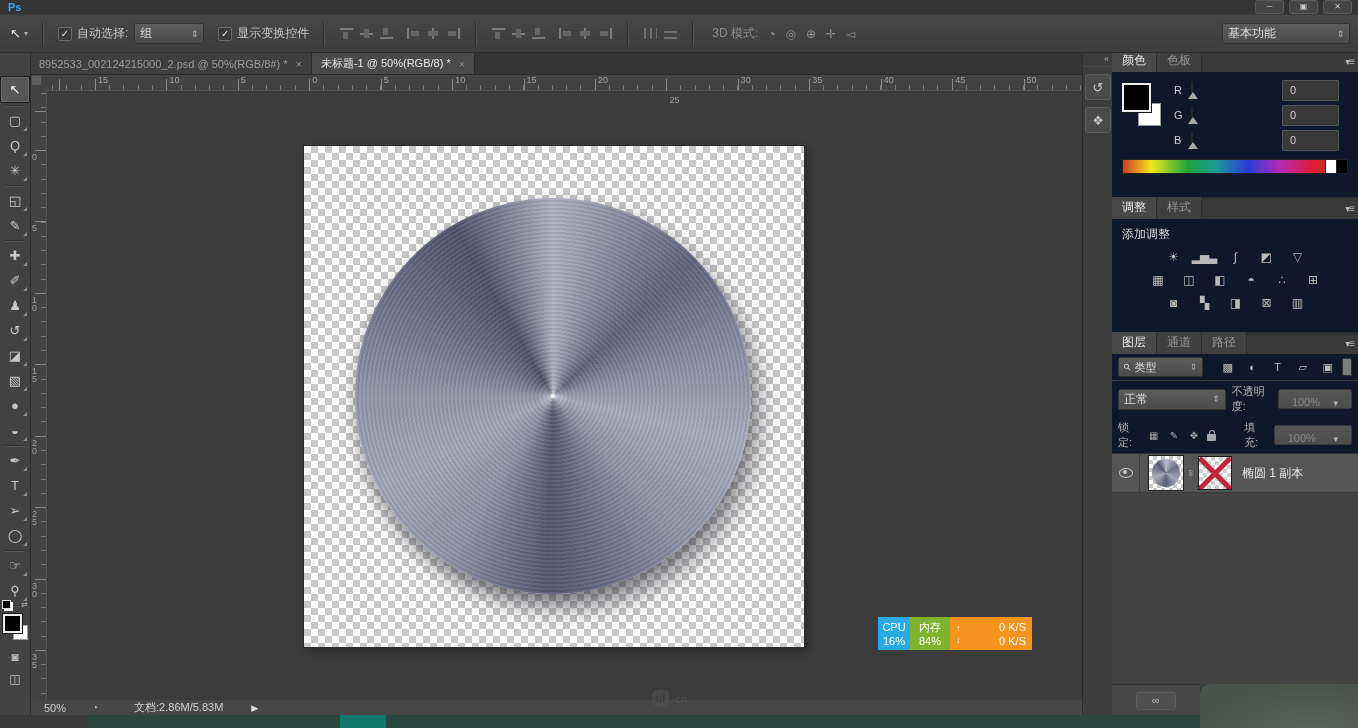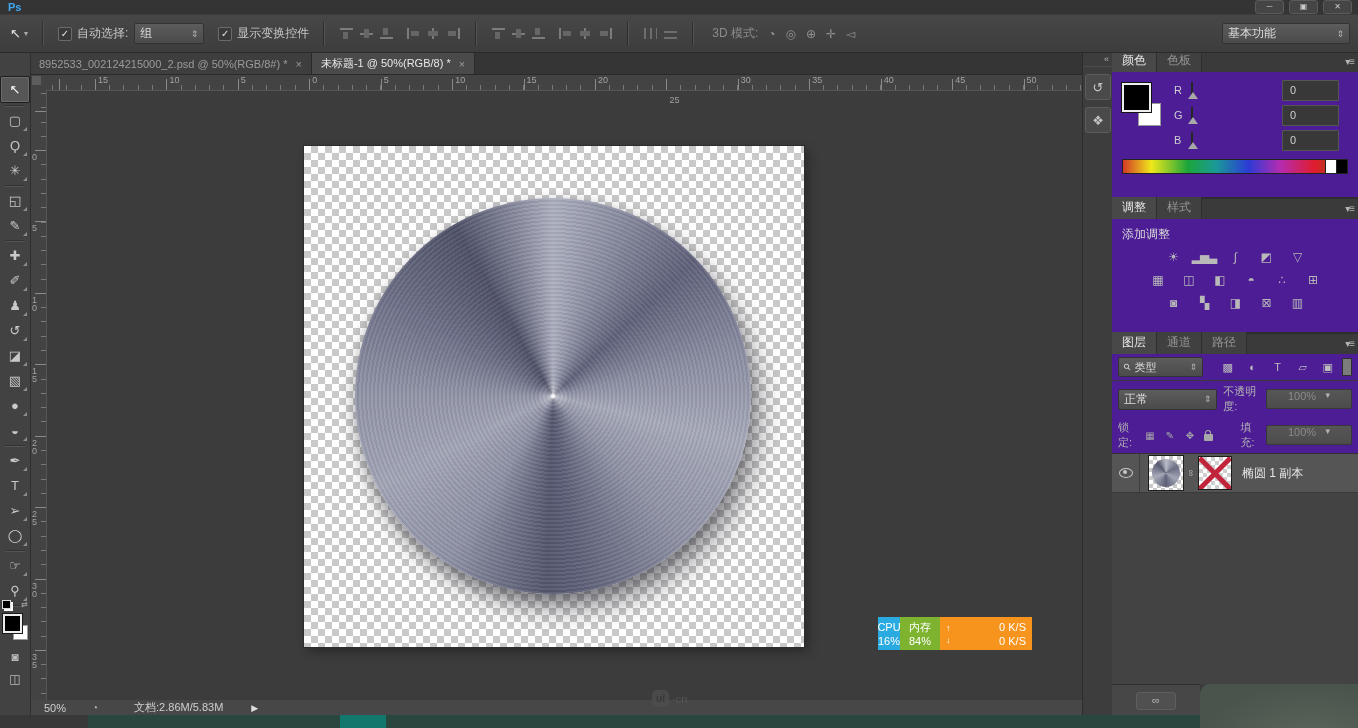--- a/index.html
+++ b/index.html
@@ -98,41 +98,41 @@
           repeating-radial-gradient(circle at 50% 50%,rgba(250,250,255,.06) 0 2px,rgba(8,8,24,.06) 2px 4px),
           conic-gradient(from 0deg at 50% 50%,
             #adb0bf 0deg,#5f627a 46deg,#8b8ea2 76deg,#a8abba 104deg,#9093a5 138deg,
             #5e6078 172deg,#55576f 182deg,#8f92a5 212deg,#a3a6b6 242deg,#9396a8 270deg,
             #6e7188 300deg,#4f5168 330deg,#adb0bf 360deg);
         box-shadow:10px 16px 26px rgba(20,20,30,.40),0 6px 14px rgba(20,20,30,.28);}
   
   .perf{position:absolute;left:848px;top:543px;width:154px;height:33px;display:flex;
         font-size:11px;color:#fff;z-index:5;}
   .perf .cell{display:flex;flex-direction:column;justify-content:center;align-items:center;line-height:14px;}
-  .perf .cpu{width:22px;background:var(--perf-cpu);}
+  .perf .cpu{width:32px;background:var(--perf-cpu);}
   .perf .mem{width:40px;background:var(--perf-mem);}
   .perf .net{flex:1;background:var(--perf-net);display:flex;flex-direction:row;align-items:center;
              justify-content:space-between;padding:0 6px;}
   .net-arrows{display:flex;flex-direction:column;font-size:9px;line-height:12px;font-weight:bold;}
   .net-vals{display:flex;flex-direction:column;font-size:11px;line-height:14px;text-align:right;}
   
   .statusbar{position:absolute;left:30px;top:700px;width:1052px;height:15px;background:#474747;
              display:flex;align-items:center;font-size:11px;color:#cfcfcf;z-index:18;}
   .sb-zoom{margin-left:14px;width:40px;}
   .sb-icon{color:#b5b5b5;font-size:10px;margin:0 18px 0 8px;}
   .sb-doc{margin-left:18px;}
   .sb-arrow{margin-left:28px;color:#e0e0e0;font-size:9px;}
   
   .dockstrip{position:absolute;left:1082px;top:52px;width:30px;height:663px;background:#3d3d3d;
              border-left:1px solid #2c2c2c;z-index:21;}
   .ds-collapse{display:block;text-align:right;padding:2px 4px;color:#b0b0b0;font-size:9px;border-bottom:1px solid #4a4a4a;}
   .ds-btn{width:24px;height:24px;margin:7px auto 0;background:#4a4a4a;border:1px solid #5c5c5c;border-radius:3px;
           display:flex;align-items:center;justify-content:center;color:#c4c4c4;font-size:13px;}
   
-  .panelcol{position:absolute;left:1112px;top:52px;width:246px;height:632px;background:#4c1d95;z-index:22;
+  .panelcol{position:absolute;left:1112px;top:52px;width:246px;height:632px;background:#0f172a;z-index:22;
             display:flex;flex-direction:column;font-size:12px;}
   .panel{border-bottom:2px solid #2e2e2e;display:flex;flex-direction:column;}
   .p-head{height:20px;background:#3a3a3a;display:flex;align-items:flex-end;position:relative;}
   .p-tab{padding:2px 10px 3px;font-size:12px;color:#949494;background:#404040;border-right:1px solid #2e2e2e;}
   .p-tab.active{background:#484848;color:#e6e6e6;}
   .p-menu{position:absolute;right:4px;top:4px;color:#b5b5b5;font-size:10px;letter-spacing:-1px;}
   .pc-collapse{position:absolute;right:3px;top:-15px;color:#9a9a9a;font-size:9px;}
   
   .panel-color{height:145px;}
   .pc-body{display:flex;padding:9px 8px 0 10px;gap:10px;}
@@ -166,22 +166,22 @@
   
   .panel-layers{flex:1;border-bottom:none;}
   .lp-row{display:flex;align-items:center;padding:3px 6px;gap:6px;}
   .lp-filter .dropdown{width:84px;height:18px;font-size:11px;}
   .f-ic{width:17px;text-align:center;color:#bcbcbc;font-size:11px;}
   .f-toggle{margin-left:auto;width:9px;height:16px;background:#7c7c7c;border:1px solid #2e2e2e;border-radius:1px;}
   .lp-blend{border-top:1px solid #3a3a3a;}
   .lp-blend .dropdown{width:112px;}
   .dim-label{color:#b3b3b3;font-size:11px;}
   .dim-box{width:54px;height:18px;background:linear-gradient(#565656,#4c4c4c);border:1px solid #383838;
-           border-radius:2px;color:#8b8b8b;font-size:11px;display:flex;align-items:flex-start;
-           justify-content:space-between;padding:0 21px;}
+           border-radius:2px;color:#8b8b8b;font-size:11px;display:flex;align-items:flex-end;
+           justify-content:space-between;padding:0 13px;}
   .lock-ic{color:#a8a8a8;font-size:10px;width:13px;text-align:center;}
   .lockicon{position:relative;width:9px;height:7px;background:#a8a8a8;border-radius:1px;margin-top:4px;}
   .lockicon::before{content:"";position:absolute;top:-4px;left:1.5px;width:4px;height:4px;
                     border:1.5px solid #a8a8a8;border-bottom:none;border-radius:3px 3px 0 0;}
   .layer-list{background:#424242;border-top:1px solid #333;}
   .layer-row{height:38px;background:#555;border-bottom:1px solid #3a3a3a;display:flex;align-items:center;}
   .eye-cell{width:27px;height:100%;border-right:1px solid #3e3e3e;display:flex;align-items:center;justify-content:center;}
   .eye{width:12px;height:8px;border:1px solid #c6c6c6;border-radius:50%;position:relative;}
   .eye::after{content:"";position:absolute;left:3px;top:1px;width:4px;height:4px;border-radius:50%;background:#c6c6c6;}
   .lthumb{width:34px;height:34px;margin-left:8px;border:1px solid #1d1d1d;position:relative;

